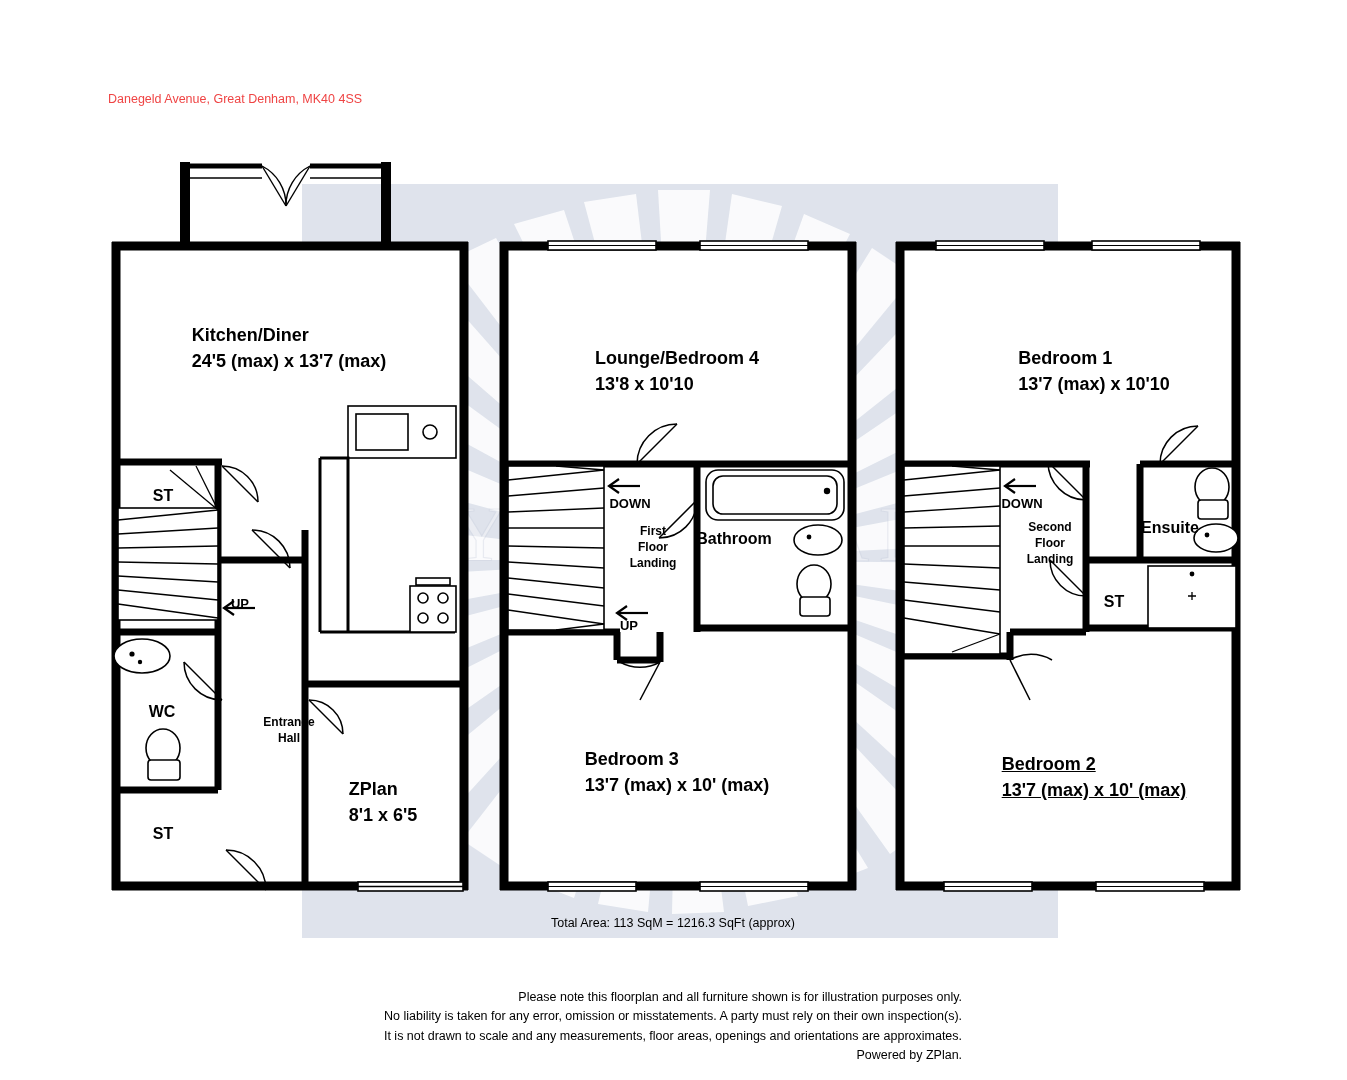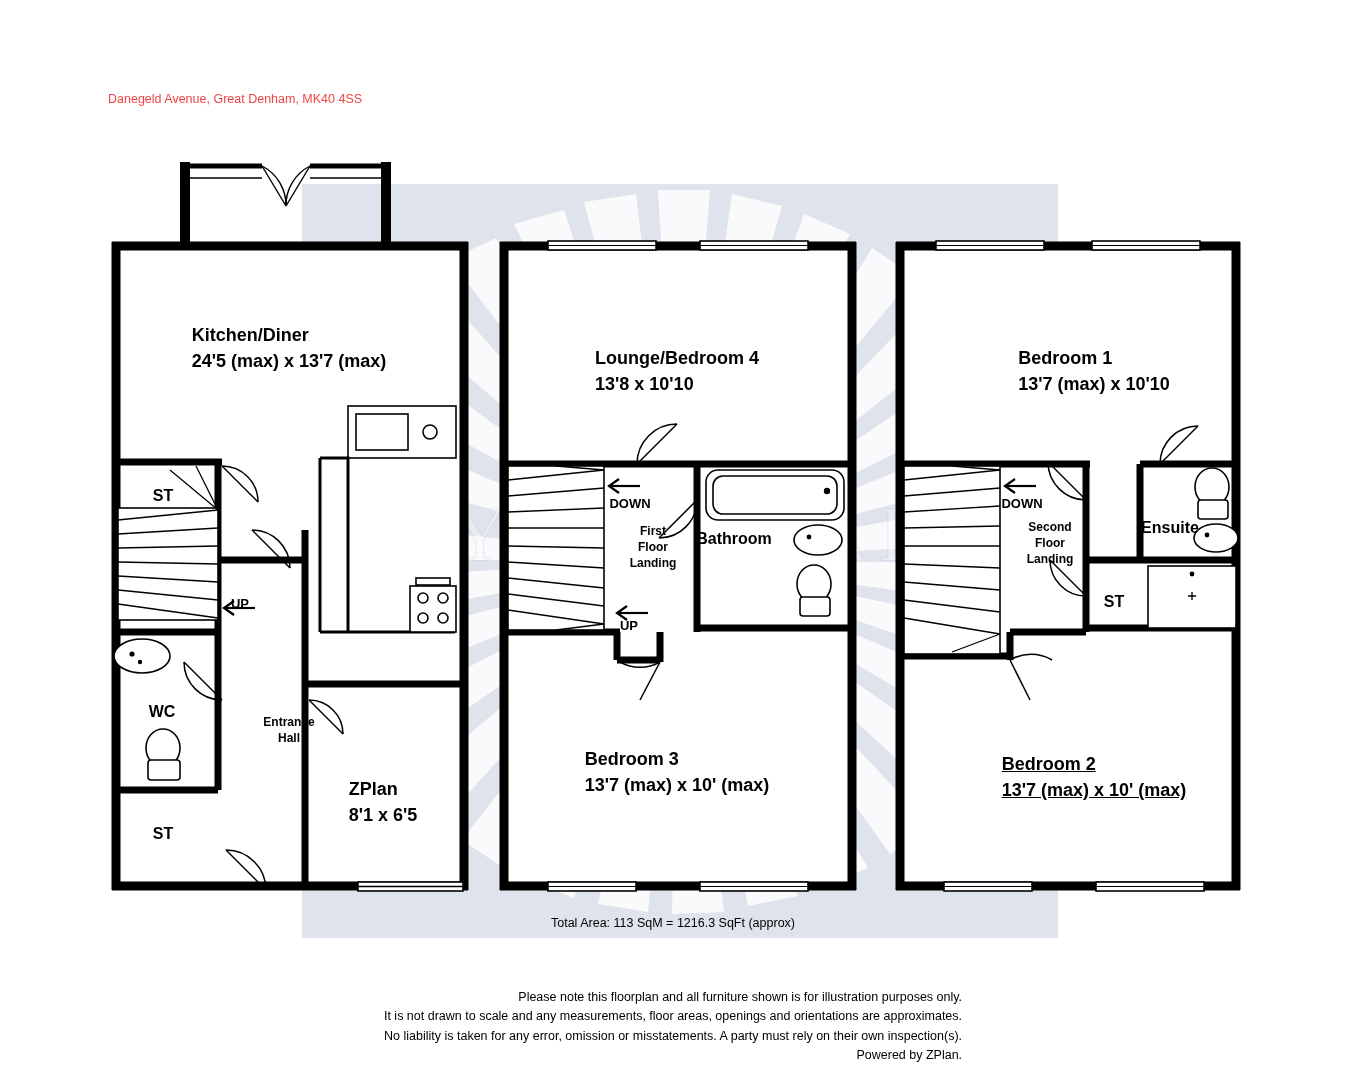--- a/index.html
+++ b/index.html
@@ -482,16 +482,16 @@
 
 <div class="room-label" style="left:1094px; top:751px;text-decoration:underline;">
   <span>Bedroom 2</span>
   <span class="dim">13'7 (max) x 10' (max)</span>
 </div>
 
 <div class="total-area">Total Area: 113 SqM = 1216.3 SqFt (approx)</div>
 
 <div class="disclaimer">
   <div>Please note this floorplan and all furniture shown is for illustration purposes only.</div>
+  <div>No liability is taken for any error, omission or misstatements. A party must rely on their own inspection(s).</div>
   <div>It is not drawn to scale and any measurements, floor areas, openings and orientations are approximates.</div>
-  <div>No liability is taken for any error, omission or misstatements. A party must rely on their own inspection(s).</div>
   <div>Powered by ZPlan.</div>
 </div>
 
 </body></html>

